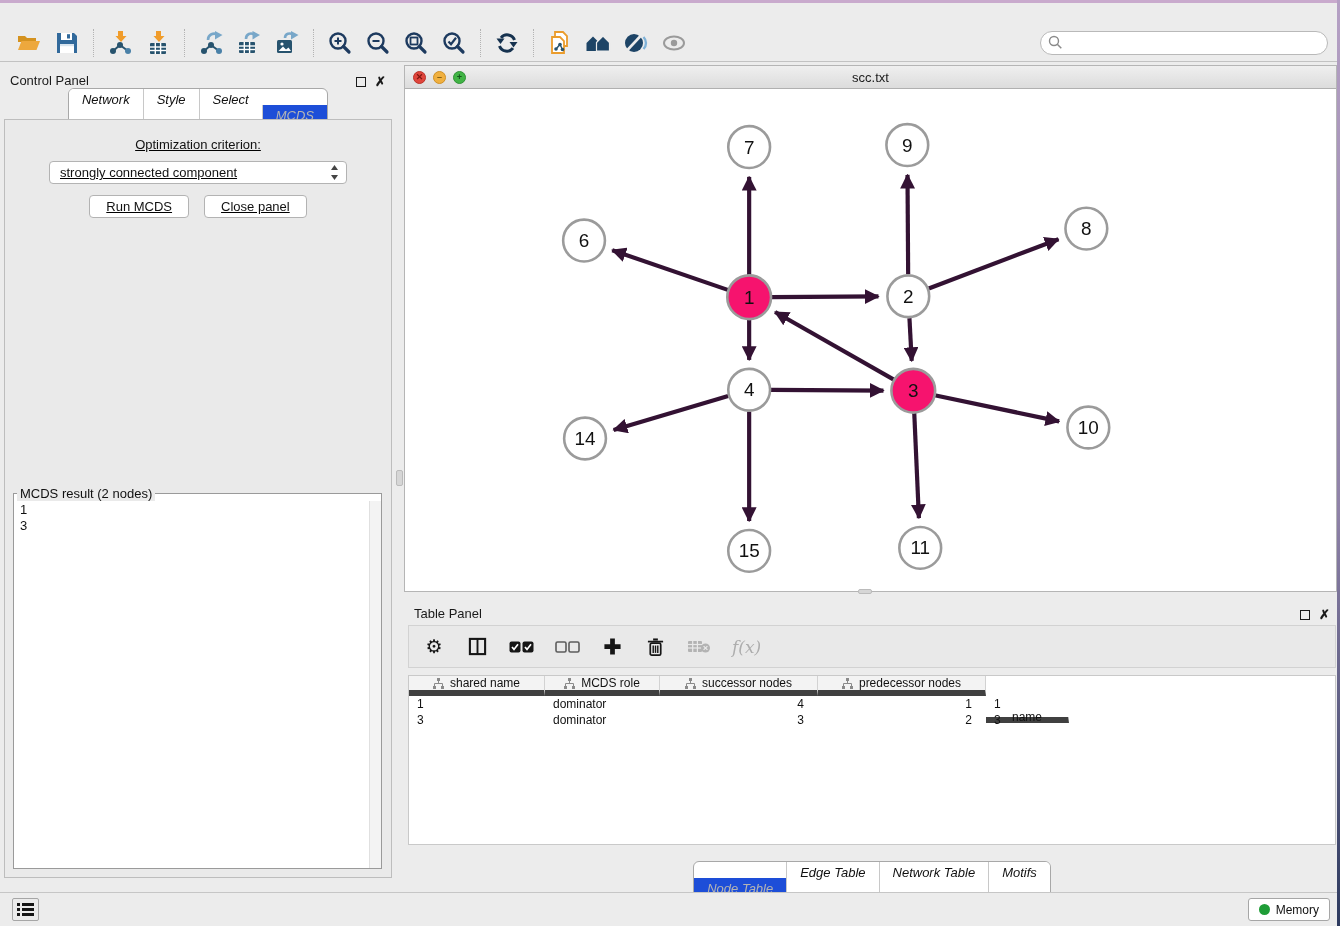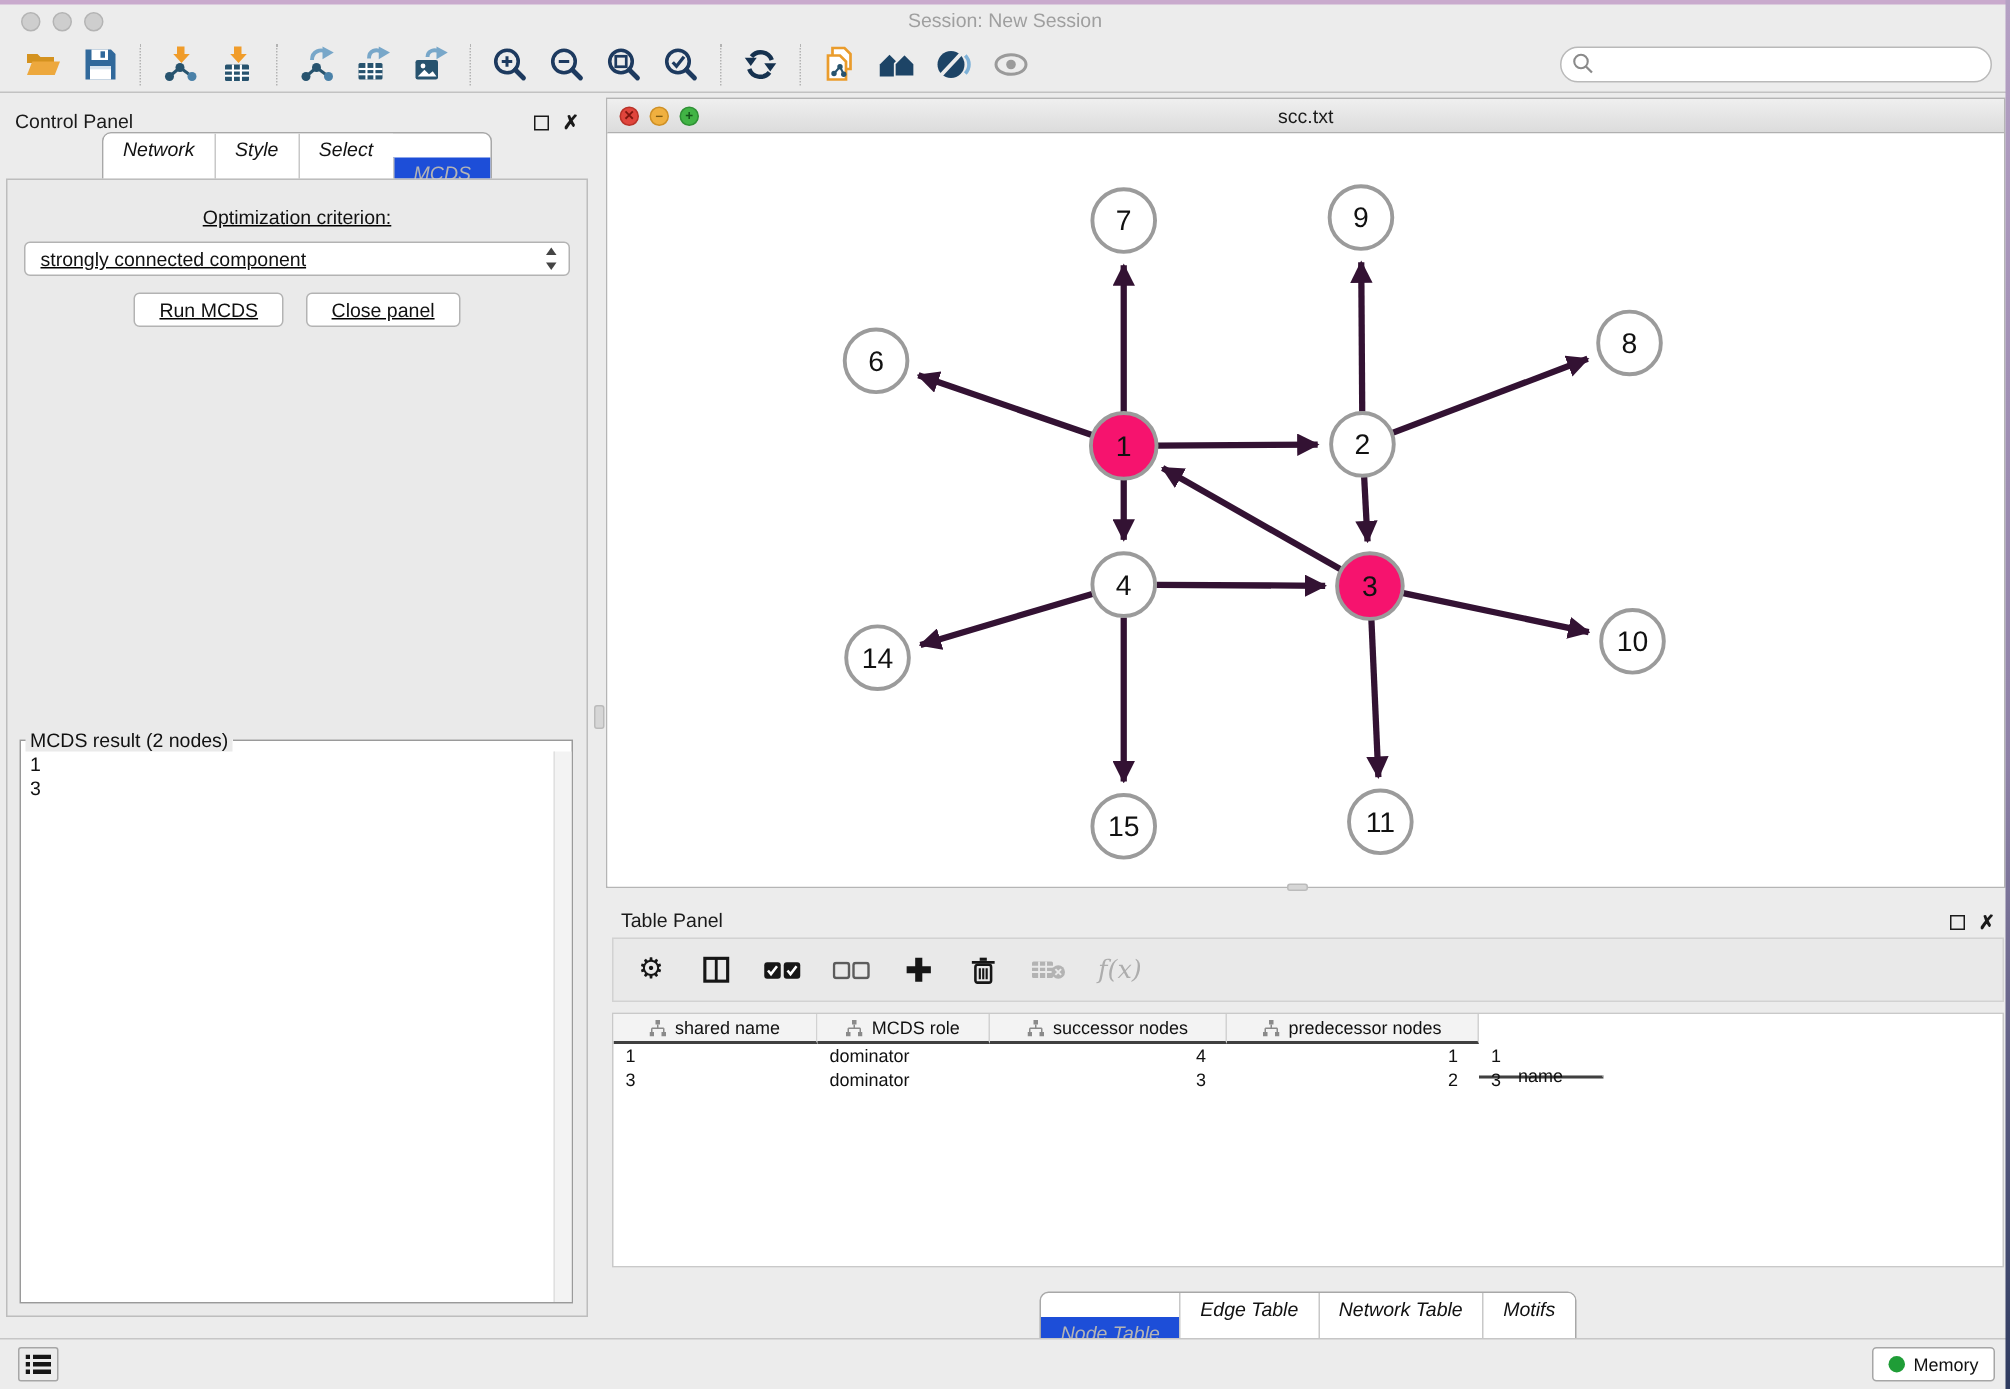--- a/index.html
+++ b/index.html
@@ -32,21 +32,21 @@
   .panel-icons { margin-left:auto; display:flex; gap:9px; align-items:center; }
   .float-icon { width:10px; height:10px; border:1.5px solid #1a1a1a; display:inline-block; }
   .close-icon { font-size:13px; font-weight:bold; color:#1a1a1a; line-height:1; }
   .tab-row { display:flex; justify-content:center; }
   .tab-group { display:flex; border:1px solid #a8a8a8; border-radius:6px; overflow:hidden; background:#fff; }
   .tab { padding:3px 13px; font-size:13px; color:#111; background:#fff; border-left:1px solid #c8c8c8; white-space:nowrap;font-style:italic; }
   .tab:first-child { border-left:none; }
   .tab.active-grey { background:#1d4ed8; color:#b4b4b4;margin-top:16px; }
   .cp-box { position:absolute; left:4px; right:4px; top:57px; bottom:14px; border:1px solid #bdbdbd; background:#eaeaea;text-decoration:underline; }
   .opt-label { text-align:center; margin-top:17px; font-size:13px; color:#111; }
-  .select { position:relative; margin:9px auto 0; width:364px; height:23px; background:#fff; border:1px solid #b3b3b3;
+  .select { position:relative; margin:9px auto 0; width:298px; height:23px; background:#fff; border:1px solid #b3b3b3;
       border-radius:4px; font-size:13px; color:#111; display:flex; align-items:center; padding:0 24px 0 10px;text-align:center; }
   .stepper { position:absolute; right:7px; top:2px; }
   .cp-buttons { display:flex; justify-content:center; gap:15px; margin-top:11px; }
   .btn { background:#fff; border:1px solid #b3b3b3; border-radius:4px; padding:3px 16px; font-size:13px; color:#111; font-family:inherit; }
   .result-fieldset { position:absolute; left:8px; right:9px; top:366px; bottom:8px; border:1px solid #9a9a9a; background:#fff; }
   .result-fieldset legend { font-size:13px; color:#111; margin-left:3px; padding:0 3px; background:#eaeaea; }
   .result-lines { padding:1px 6px; font-size:13px; line-height:16px; color:#111; }
   .result-scroll { position:absolute; top:0; right:0; bottom:0; width:12px; background:#f3f3f3; border-left:1px solid #e0e0e0; }
   .v-handle { position:absolute; left:396px; top:470px; width:7px; height:16px; background:#d6d6d6; border:1px solid #bbb; border-radius:2px; }
 
@@ -68,48 +68,40 @@
   
   .table-panel { position:absolute; left:404px; top:595px; width:936px; height:295px; background:#ececec; }
   .tp-toolbar { position:absolute; left:4px; right:4px; top:30px; height:43px; background:#e9e9e9; border:1px solid #d2d2d2;
       display:flex; align-items:center; padding:0 14px; gap:21px; }
   .tp-tool { display:flex; align-items:center; justify-content:center; min-width:22px; }
   .fx-label { font-family:"DejaVu Serif", serif; font-style:italic; font-size:17px; color:#adadad; }
   .gear-glyph { font-size:19px; color:#161616; line-height:1; }
   .tp-table { position:absolute; left:4px; right:4px; top:80px; height:170px; background:#fff; border:1px solid #c9c9c9; overflow:hidden; }
   .thead { display:flex; height:20px; }
   .th { display:flex; align-items:center; justify-content:center; gap:6px; background:#f3f3f3; border-right:1px solid #d2d2d2;
-      border-bottom:2px solid #404040; font-size:12px; color:#111; }
+      border-bottom:6px solid #404040; font-size:12px; color:#111; }
   .trow { display:flex; height:16px; align-items:center; font-size:12px; color:#111; }
   .td { overflow:hidden; white-space:nowrap; }
   .tp-tabs { position:absolute; left:0; right:0; top:266px; display:flex; justify-content:center; }
 
   
   .statusbar { position:absolute; left:0; right:0; bottom:0; height:34px; background:#ececec; border-top:1px solid #c6c6c6; }
   .list-btn { position:absolute; left:12px; top:5px; width:27px; height:23px; border:1px solid #a6a6a6; border-radius:2px;
       background:#ececec; display:flex; align-items:center; justify-content:center; }
   .memory-btn { position:absolute; right:10px; top:5px; height:23px; border:1px solid #a6a6a6; border-radius:3px; background:#fff;
       display:flex; align-items:center; gap:6px; padding:0 10px; font-size:12px; color:#111; font-family:inherit; }
   .memory-dot { width:11px; height:11px; border-radius:50%; background:#1f9d37; }
 </style>
 </head>
 <body>
 
 <div class="screen">
   <div class="purple-top"></div>
   <div class="purple-right"></div>
 
-  <div class="titlebar">
-    <div class="traffic-ghost">
-      <span></span>
-      <span></span>
-      <span></span>
-    </div>
-    <div class="app-title">Session: New Session</div>
-  </div>
 
   <div class="toolbar">
     <button class="tb-btn">
       <svg width="26" height="26" viewBox="0 0 26 26">
         <path d="M2 6 h7 l2 2 h9 v4 H2 Z" fill="#d4921f"></path>
         <path d="M2 20 L5.5 11 H24 L20.5 20 Z" fill="#eda83d"></path>
       </svg>
     </button>
     <button class="tb-btn">
       <svg width="26" height="26" viewBox="0 0 26 26">

